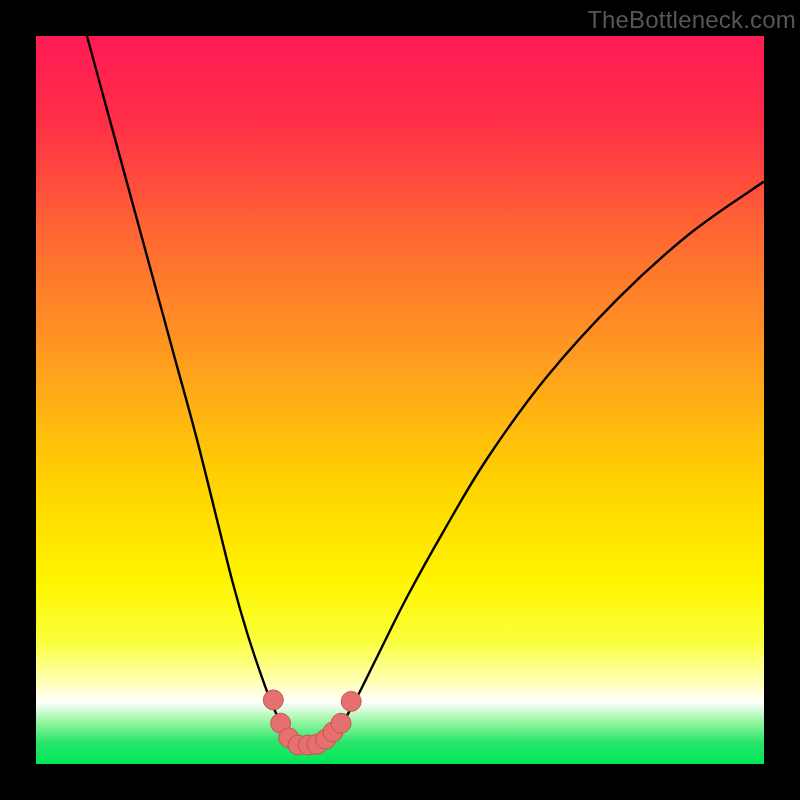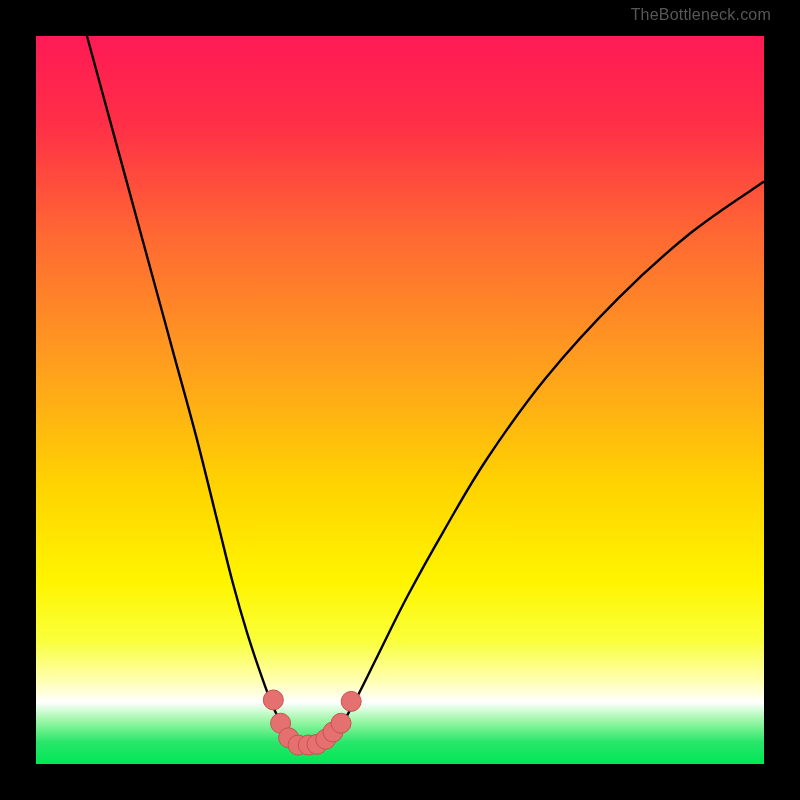--- a/index.html
+++ b/index.html
@@ -21,23 +21,23 @@
     position: absolute;
     left: 36px;
     top: 36px;
     width: 728px;
     height: 728px;
     overflow: hidden;
   }
   .watermark {
     position: absolute;
     top: 6px;
-    right: 29px;
+    right: 4px;
     color: #575757;
-    font-size: 16px;
+    font-size: 24px;
     font-weight: 400;
     letter-spacing: 0.2px;
     user-select: none;
   }
 </style>
 </head>
 <body>
 
 <div class="stage">
 

